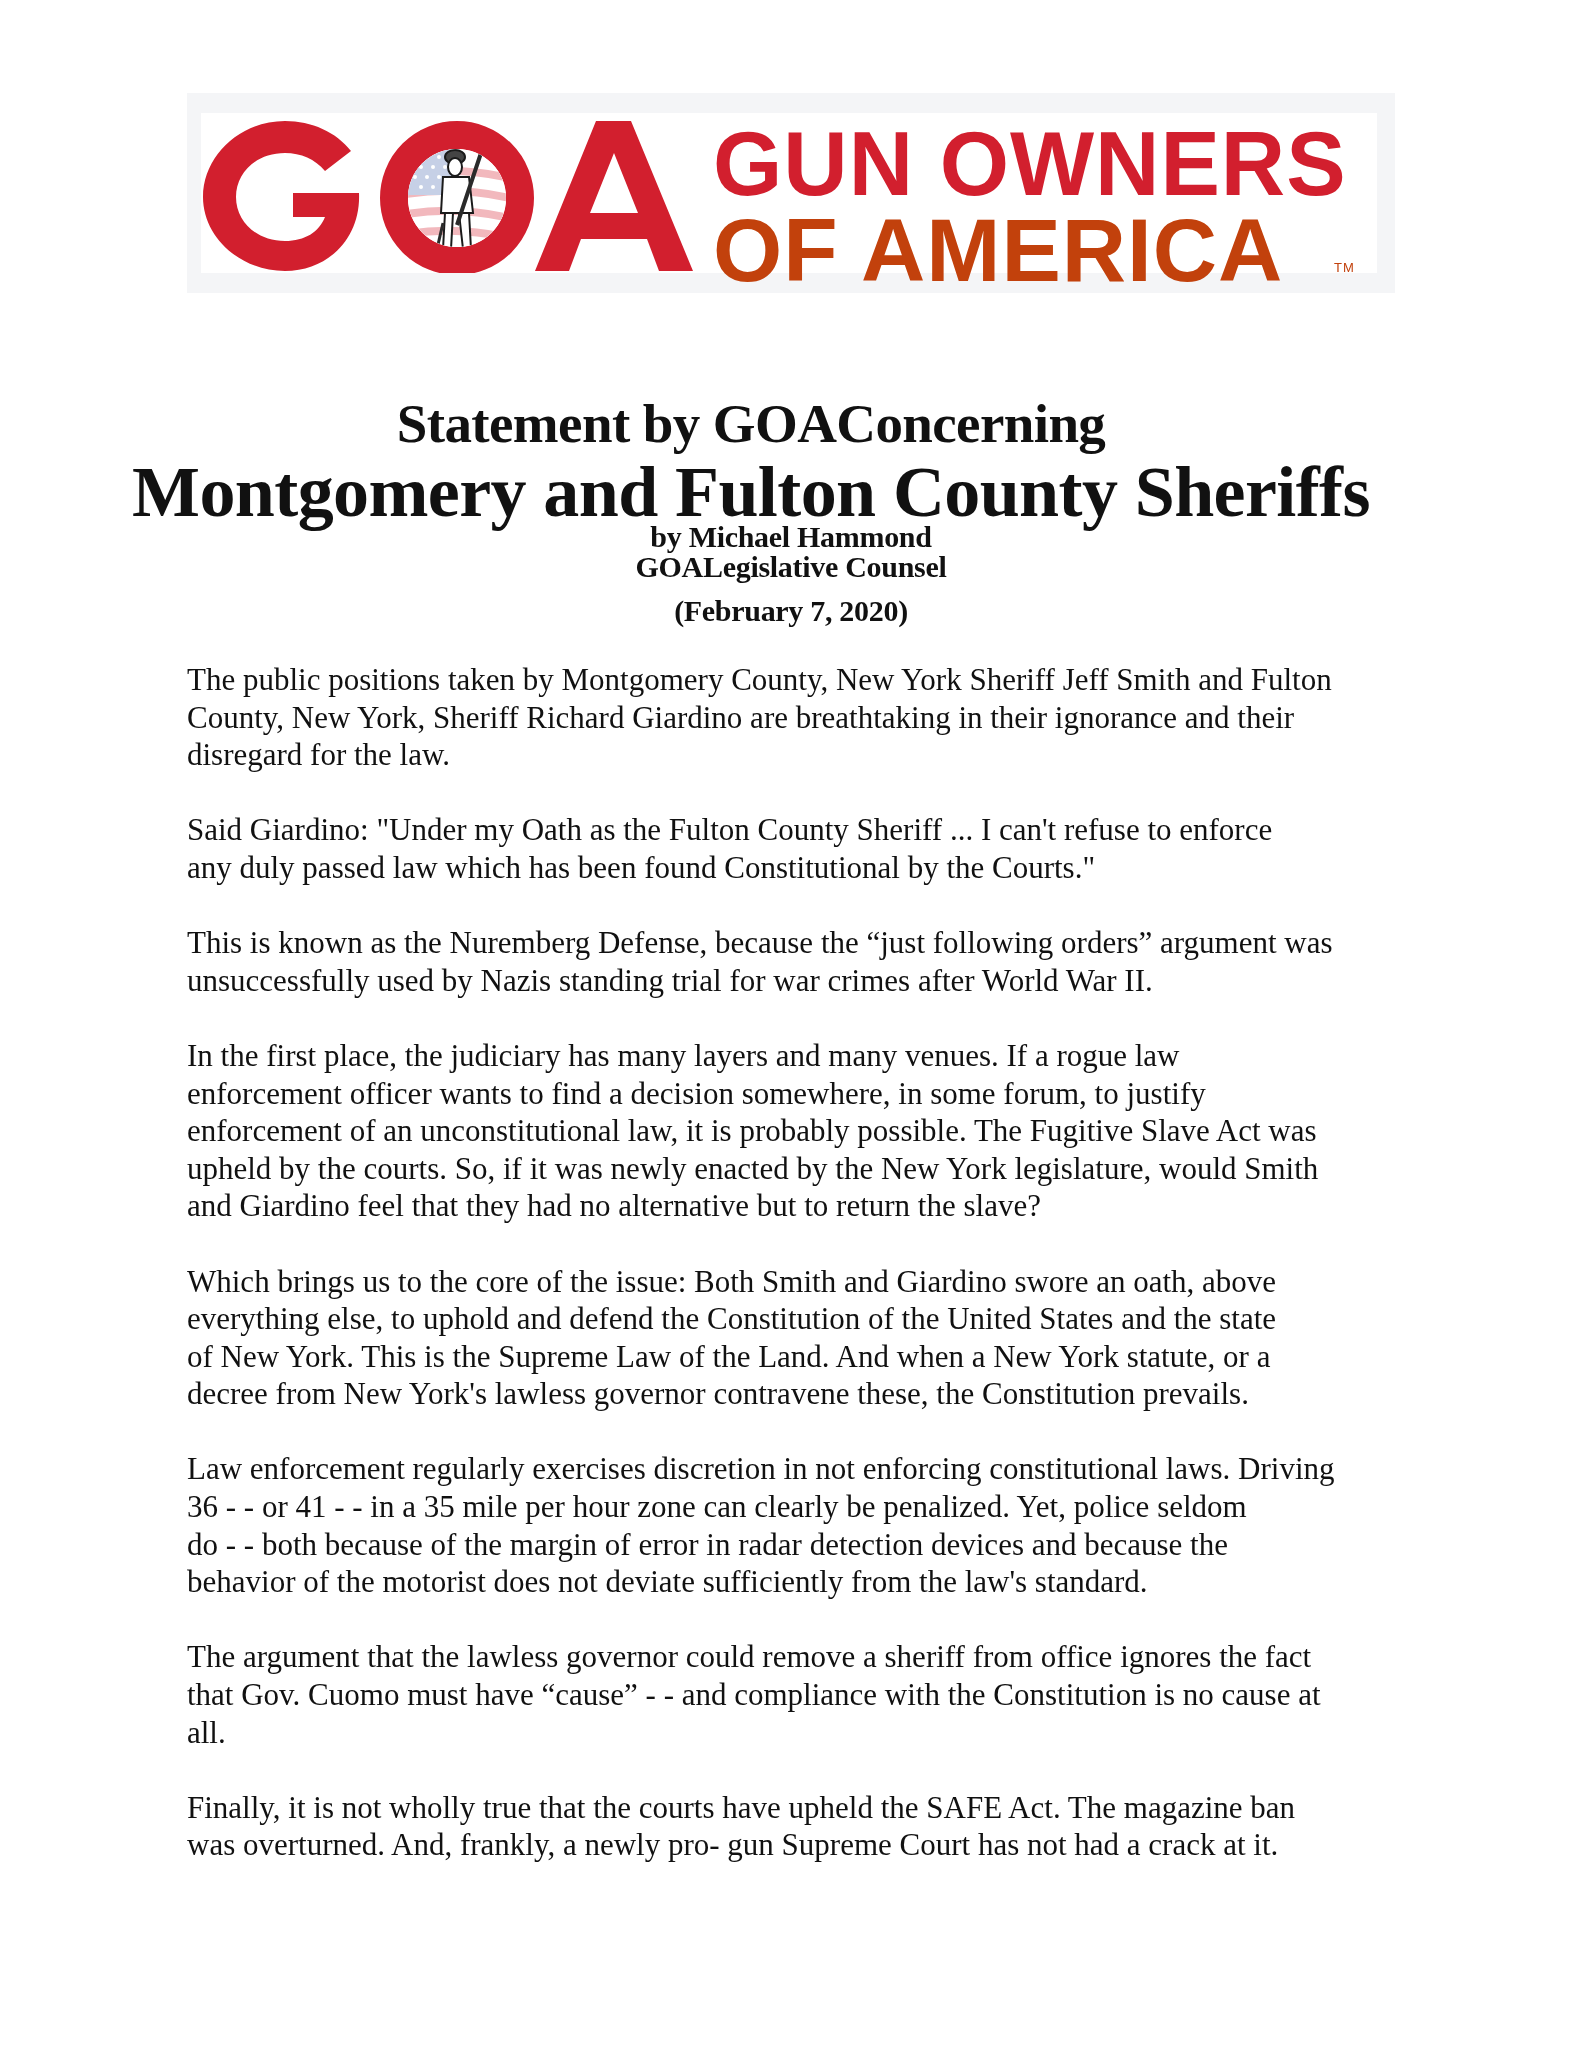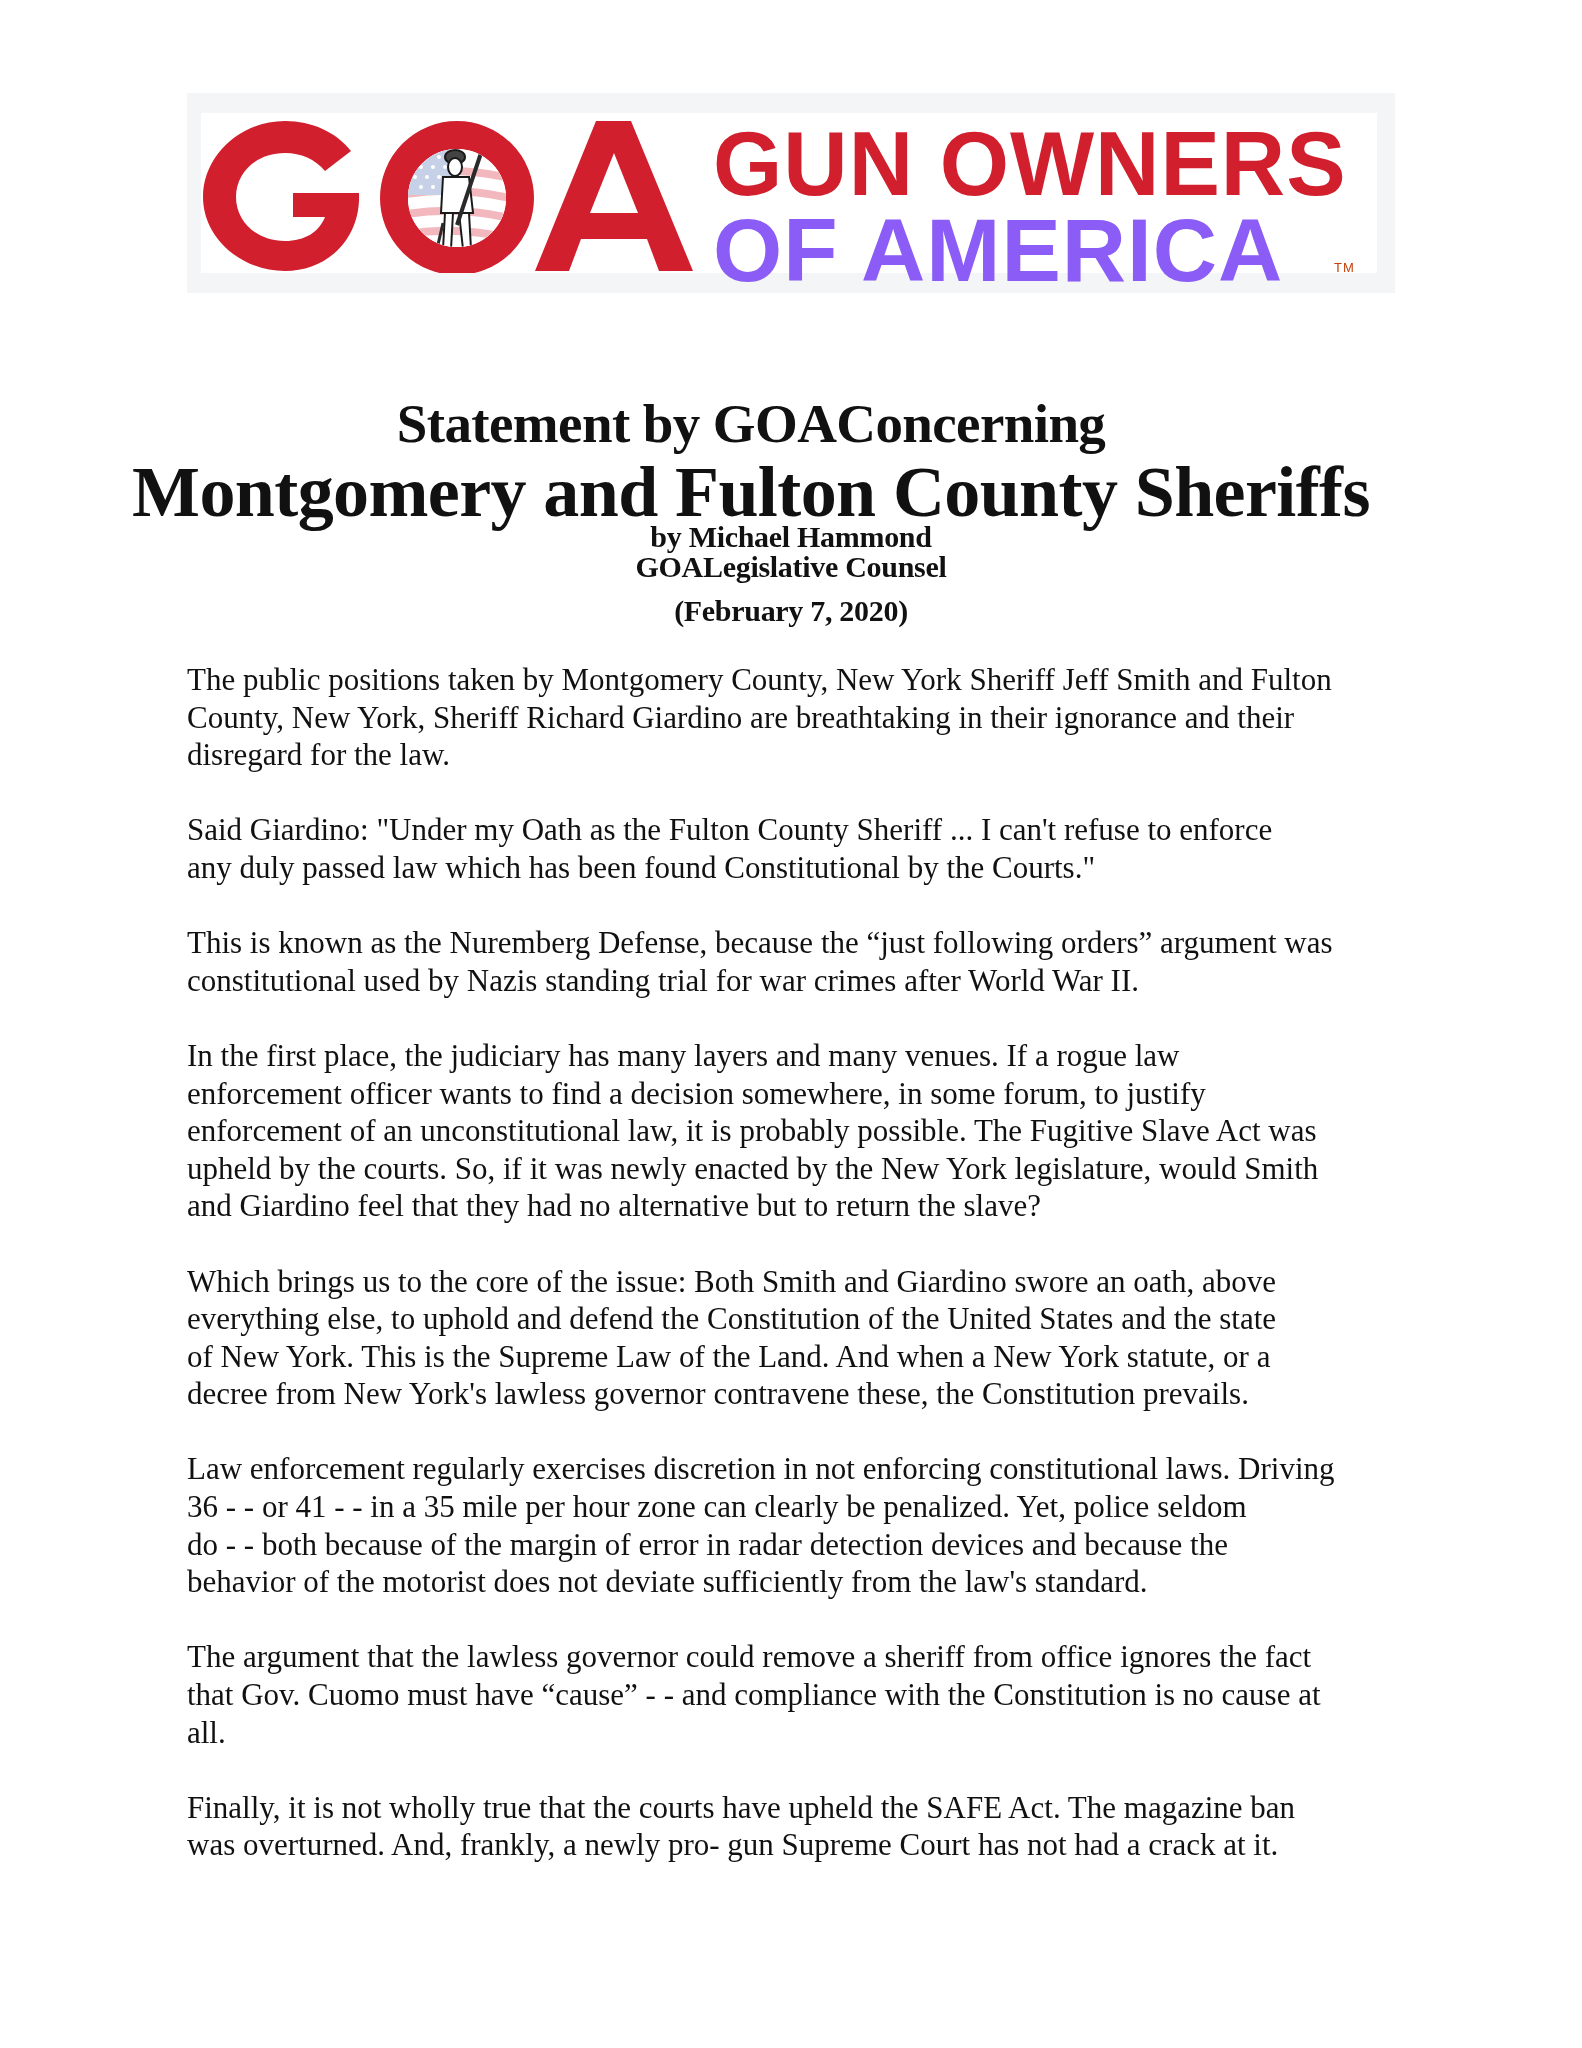--- a/index.html
+++ b/index.html
@@ -4,21 +4,21 @@
 <style>
   html, body { margin: 0; padding: 0; background: #ffffff; }
   body { width: 1582px; height: 2048px; position: relative; overflow: hidden; font-family: "Liberation Serif", "DejaVu Serif", serif; color: #111; }
 
   
   .logo-box { position: absolute; left: 187px; top: 93px; width: 1208px; height: 200px; background: #f4f5f7; }
   .logo-inner { position: absolute; left: 14px; top: 20px; width: 1176px; height: 160px; background: #ffffff; }
   .goa-svg { position: absolute; left: 0; top: 0; }
   .logo-line { position: absolute; font-family: "Liberation Sans", "DejaVu Sans", sans-serif; font-weight: bold; white-space: nowrap; letter-spacing: 1px; }
   .logo-line1 { left: 512px; top: 6px; font-size: 90px; line-height: 90px; color: #d21f2e; transform: scaleX(0.99); transform-origin: left top; }
-  .logo-line2 { left: 512px; top: 94px; font-size: 89px; line-height: 86px; color: #8b5cf6; }
+  .logo-line2 { left: 512px; top: 94px; font-size: 89px; line-height: 86px; color: #c2410c; }
   .tm { position: absolute; left: 1133px; top: 147px; font-family: "Liberation Sans", sans-serif; font-size: 13px; color: #c2410c; letter-spacing: 1px; }
 
   
   .title { position: absolute; left: 0; width: 1502px; text-align: center; font-weight: bold; white-space: nowrap; margin-top: 12px; }
   .title-line1 { top: 378px; font-size: 55px; line-height: 68px; letter-spacing: -0.6px; }
   .title-line2 { top: 446px; font-size: 72px; line-height: 68px; letter-spacing: -0.6px; }
   .sub { position: absolute; left: 0; width: 1582px; text-align: center; font-weight: bold; font-size: 30px; line-height: 30px; white-space: nowrap; letter-spacing: -0.3px; }
   .sub1 { top: 522px; }
   .sub2 { top: 552px; }
   .sub3 { top: 596px; }
@@ -98,21 +98,21 @@
       <span class="line">The public positions taken by Montgomery County, New York Sheriff Jeff Smith and Fulton</span>
       <span class="line">County, New York, Sheriff Richard Giardino are breathtaking in their ignorance and their</span>
       <span class="line">disregard for the law.</span>
     </p>
     <p class="para">
       <span class="line">Said Giardino:  "Under my Oath as the Fulton County Sheriff ... I can't refuse to enforce</span>
       <span class="line">any duly passed law which has been found Constitutional by the Courts."</span>
     </p>
     <p class="para">
       <span class="line">This is known as the Nuremberg Defense, because the “just following orders” argument was</span>
-      <span class="line">constitutional used by Nazis standing trial for war crimes after World War II.</span>
+      <span class="line">unsuccessfully used by Nazis standing trial for war crimes after World War II.</span>
     </p>
     <p class="para">
       <span class="line">In the first place, the judiciary has many layers and many venues.  If a rogue law</span>
       <span class="line">enforcement officer wants to find a decision somewhere, in some forum, to justify</span>
       <span class="line">enforcement of an unconstitutional law, it is probably possible.  The Fugitive Slave Act was</span>
       <span class="line">upheld by the courts.  So, if it was newly enacted by the New York legislature, would Smith</span>
       <span class="line">and Giardino feel that they had no alternative but to return the slave?</span>
     </p>
     <p class="para">
       <span class="line">Which brings us to the core of the issue:  Both Smith and Giardino swore an oath, above</span>

